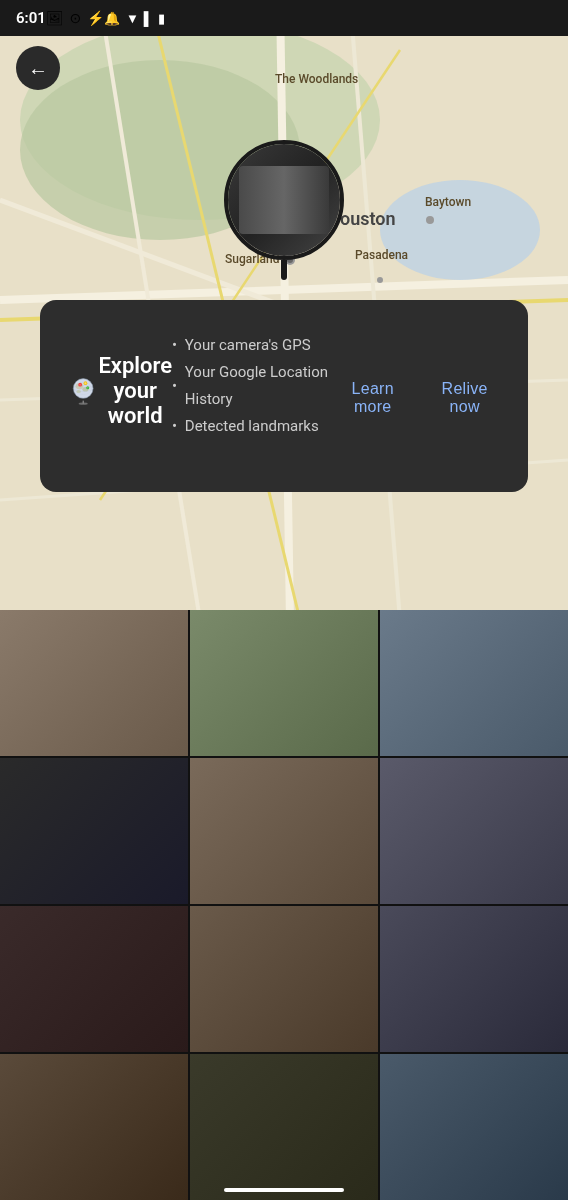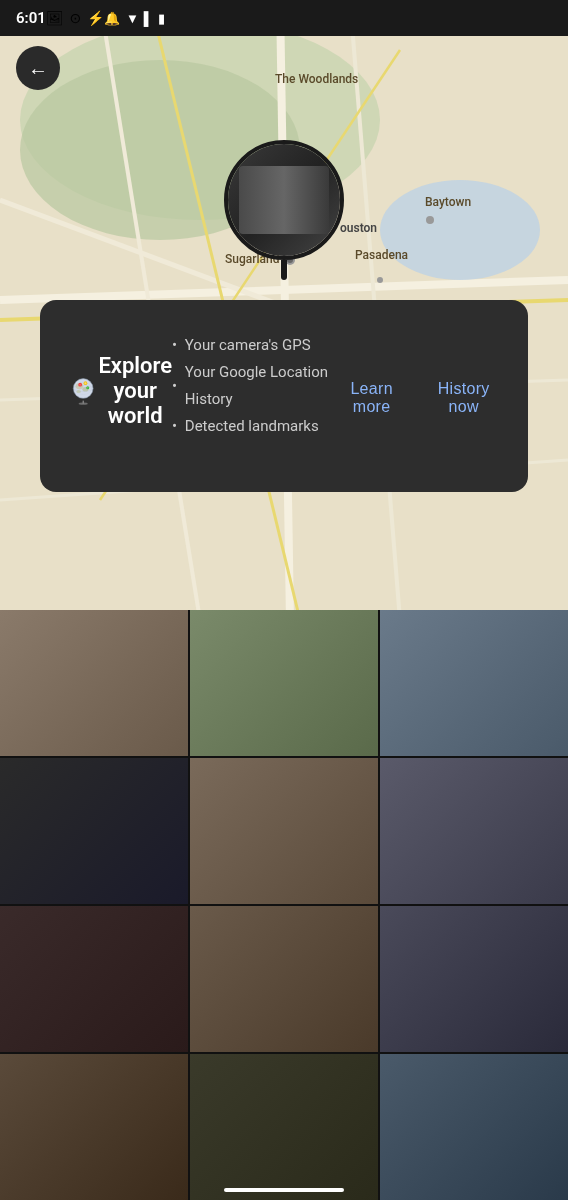--- a/index.html
+++ b/index.html
@@ -283,21 +283,21 @@
     <circle cx="430" cy="220" r="4" fill="#999"></circle>
     <circle cx="380" cy="280" r="3" fill="#999"></circle>
   </svg>
 
   
   <div class="map-label" style="top:14px; left:180px;">Sam Houston National Forest</div>
   <div class="map-label" style="top:72px; left:275px;">The Woodlands</div>
   <div class="map-label" style="top:195px; left:425px;text-align:center;">Baytown</div>
   <div class="map-label" style="top:248px; left:355px;">Pasadena</div>
   <div class="map-label" style="top:252px; left:225px;">Sugarland</div>
-  <div class="map-label" style="top:221px; left:340px; font-size:12px; font-weight:600; color:#444;">ouston</div>
+  <div class="map-label" style="top:208px; left:340px; font-size:18px; font-weight:600; color:#444;">ouston</div>
 </div>
 
 <div class="status-bar">
   <span class="status-time">6:01</span>
   <div class="status-icons">
     <span style="font-size:14px;">🖼</span>
     <span style="font-size:14px;">⊙</span>
     <span style="font-size:14px;">⚡</span>
   </div>
   <div class="status-right">
@@ -377,17 +377,17 @@
       <span>Your Google Location History</span>
     </div>
     <div class="dialog-list-item">
       <span>•&nbsp;</span>
       <span>Detected landmarks</span>
     </div>
   </div>
 
   <div class="dialog-actions">
     <button class="dialog-btn">Learn more</button>
-    <button class="dialog-btn">History now</button>
+    <button class="dialog-btn">Relive now</button>
   </div>
 </div>
 
 <div class="home-indicator"></div>
 
 </body></html>

